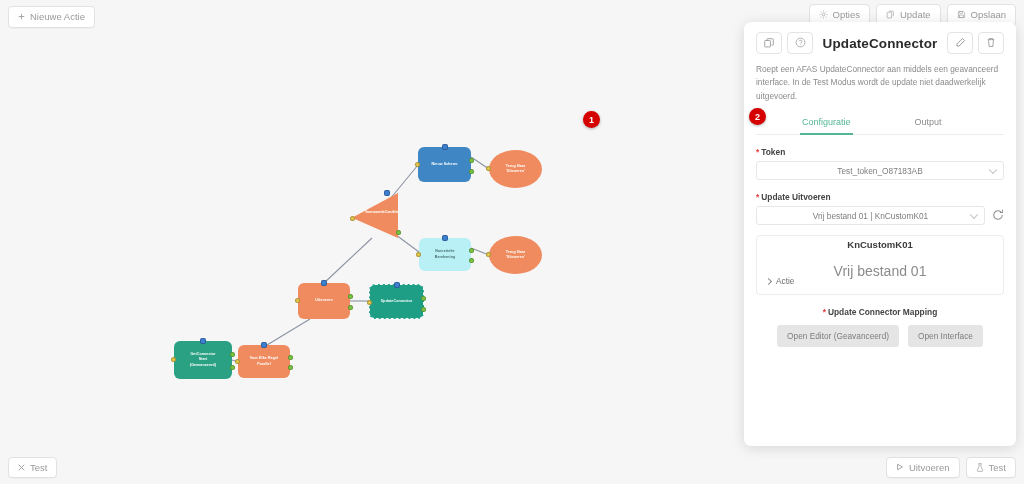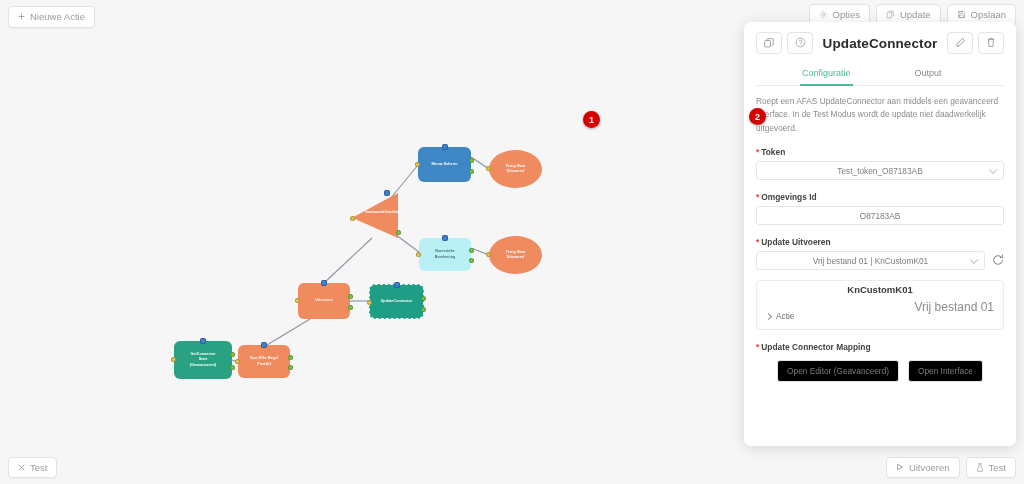--- a/index.html
+++ b/index.html
@@ -156,39 +156,39 @@
   .row-inline { display:flex; align-items:center; gap:7px; }
   .row-inline .ctrl { flex:1; }
 
   #connector-card {
     margin-top:10px;
     border:1px solid #ececec;
     border-radius:4px;
     padding:3px 9px 8px 9px;
   }
   #cc-title { text-align:center; font-size:9.5px; font-weight:700; color:#3a3a3a; }
-  #cc-sub { text-align:right; font-size:12px; color:#8b8b8b; margin-top:5px; }
+  #cc-sub { text-align:center; font-size:14px; color:#8b8b8b; margin-top:13px; }
   #cc-velden {
     margin-top:-3px;
     font-size:8.3px; color:#6d6d6d;
     display:flex; align-items:center; gap:5px;
     cursor:pointer;
   }
   .chev-right {
     width:5px;height:5px;
     border-right:1px solid #8a8a8a;
     border-top:1px solid #8a8a8a;
     transform:rotate(45deg);
     display:inline-block;
   }
 
-  #mapping-label { margin-top:12px; font-size:8.4px; font-weight:700; color:#444; }
+  #mapping-label { margin-top:12px; font-size:8.4px; font-weight:700; color:#444;text-align:center; }
   .mapbtns { display:flex; justify-content:center; gap:9px; margin-top:8px; }
   .mapbtn {
-    background:#000000; border:1px solid #e4e4e4; border-radius:3px;
+    background:#e5e5e5; border:1px solid #e4e4e4; border-radius:3px;
     font-size:8.3px; color:#7d7d7d; padding:5px 9px; cursor:pointer;
     white-space:nowrap;
   }
 </style>
 </head>
 <body>
 
 <div id="app">
 
   <div id="canvas">
@@ -391,45 +391,37 @@
       </div>
       <div class="icon-sq">
         <span>
           <svg width="10" height="11" viewBox="0 0 14 15">
               <path d="M2.5 3.5h9M4.5 3.5V2h5v1.5M3.6 3.5l.7 9.5h5.4l.7-9.5" fill="none" stroke="#8e8e8e" stroke-width="1.1"></path>
             </svg>
         </span>
       </div>
     </div>
 
+    <div id="panel-desc">Roept een AFAS UpdateConnector aan middels een geavanceerd interface. In de Test Modus wordt de update niet daadwerkelijk uitgevoerd.</div>
+
     <div id="tabs">
       <div class="tab active">Configuratie</div>
       <div class="tab">Output</div>
     </div>
 
-    <div id="panel-desc">Roept een AFAS UpdateConnector aan middels een geavanceerd interface. In de Test Modus wordt de update niet daadwerkelijk uitgevoerd.</div>
-
     <div class="field">
       <div class="flabel">
         <span class="req">*</span><span>Token</span>
       </div>
       <div class="ctrl">
         <span>Test_token_O87183AB</span>
         <span class="chev"></span>
       </div>
     </div>
 
-    <div class="field">
-      <div class="flabel">
-        <span class="req">*</span><span>Omgevings Id</span>
-      </div>
-      <div class="ctrl">
-        <span>O87183AB</span>
-      </div>
-    </div>
 
     <div class="field">
       <div class="flabel">
         <span class="req">*</span><span>Update Uitvoeren</span>
       </div>
       <div class="row-inline">
         <div class="ctrl">
           <span>Vrij bestand 01 | KnCustomK01</span>
           <span class="chev"></span>
         </div>

